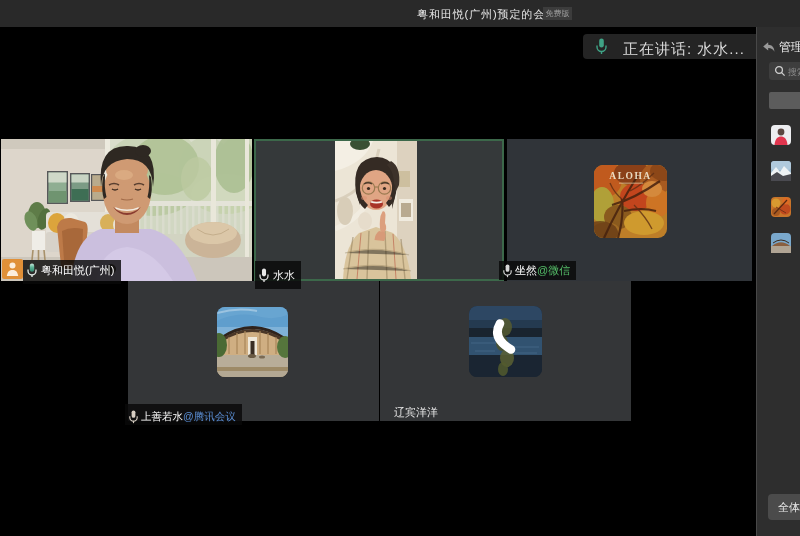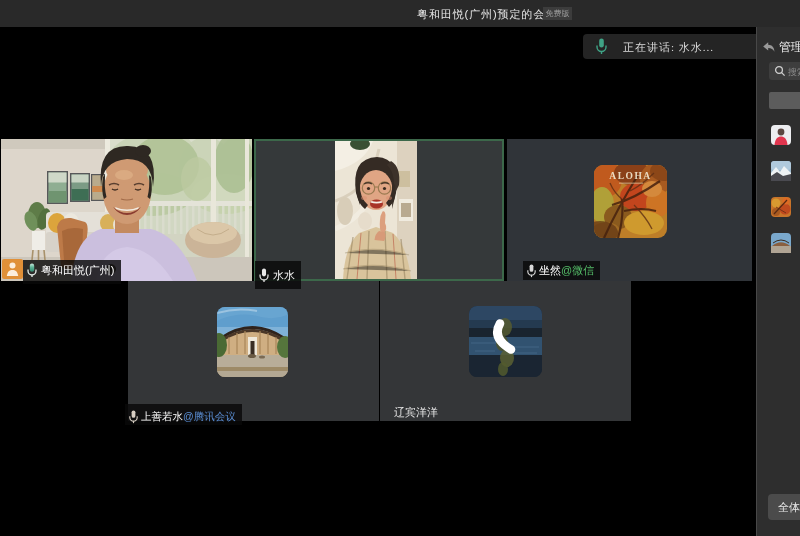--- a/index.html
+++ b/index.html
@@ -3,41 +3,41 @@
 <style>
 html,body{margin:0;padding:0;background:#000;width:800px;height:536px;overflow:hidden;
 font-family:"Liberation Sans",sans-serif;}
 .abs{position:absolute;}
 #page{position:relative;width:800px;height:536px;background:#000;}
 #topbar{left:0;top:0;width:800px;height:27px;background:#292929;}
 #title{left:417px;top:7px;font-size:11px;color:#e8e8e8;letter-spacing:0.9px;white-space:nowrap;}
 #badge{left:543px;top:7px;width:29px;height:13px;background:#3c3c3c;border-radius:0;
 color:#9b9b9b;font-size:8px;line-height:13px;text-align:center;white-space:nowrap;}
 #speakbar{left:583px;top:34px;width:173px;height:25px;background:#242424;border-radius:4px 0 0 4px;}
-#speaktext{left:623px;top:40px;font-size:11px;color:#dcdcdc;letter-spacing:1px;white-space:nowrap;font-family:Liberation Serif, serif;}
+#speaktext{left:623px;top:40px;font-size:15px;color:#dcdcdc;letter-spacing:1px;white-space:nowrap;}
 #panel{left:756px;top:27px;width:44px;height:509px;background:#2e2e2e;border-left:1px solid #484848;box-sizing:border-box;}
 #ptitle{left:779px;top:39px;font-size:12px;color:#f0f0f0;white-space:nowrap;}
 #searchbox{left:769px;top:62px;width:34px;height:18px;background:#3e3e3e;border-radius:3px;}
 #graybtn{left:769px;top:92px;width:34px;height:17px;background:#5c5c5c;border-radius:2px;}
 #allbtn{left:768px;top:494px;width:35px;height:26px;background:#4b4b4b;border-radius:4px;
 color:#e8e8e8;font-size:11px;line-height:26px;padding-left:10px;white-space:nowrap;}
 .tile{overflow:hidden;}
 #t1{left:1px;top:139px;width:251px;height:142px;background:#d9d3ca;}
 #t2{left:254px;top:139px;width:250px;height:142px;background:#35393a;border:2px solid #3c684a;box-sizing:border-box;}
 #t3{left:507px;top:139px;width:245px;height:142px;background:#303439;}
 #t4{left:128px;top:281px;width:251px;height:140px;background:#343638;}
 #t5{left:380px;top:281px;width:251px;height:140px;background:#343638;}
 .pill{background:rgba(8,8,8,0.82);display:flex;align-items:center;white-space:nowrap;}
 .pilltext{color:#fff;font-size:11px;}
 .green{color:#55bd68;}
 .blue{color:#5b8fd6;}
 #handicon{left:2px;top:259px;width:21px;height:20px;background:#e09038;border-radius:2px;}
 #pill1{left:23px;top:260px;height:20px;padding:0 7px 4px 4px;}
 #pill2{left:255px;top:261px;height:28px;padding:0 6px 0 4px;}
-#pill3{left:523px;top:261px;height:19px;padding:0 6px 0 4px;}
+#pill3{left:499px;top:261px;height:19px;padding:0 6px 0 4px;}
 #pill4{left:125px;top:404px;height:17px;padding:4px 6px 0 4px;}
 #name5{left:382px;top:405px;font-size:11px;color:#e8e8e8;white-space:nowrap;margin-left:12px;}
 </style></head>
 <body>
 <div id="page">
   <div class="abs" id="topbar"></div>
   <div class="abs" id="title">粤和田悦(广州)预定的会议</div>
   <div class="abs" id="badge">免费版</div>
 
   <div class="abs" id="speakbar"></div>

